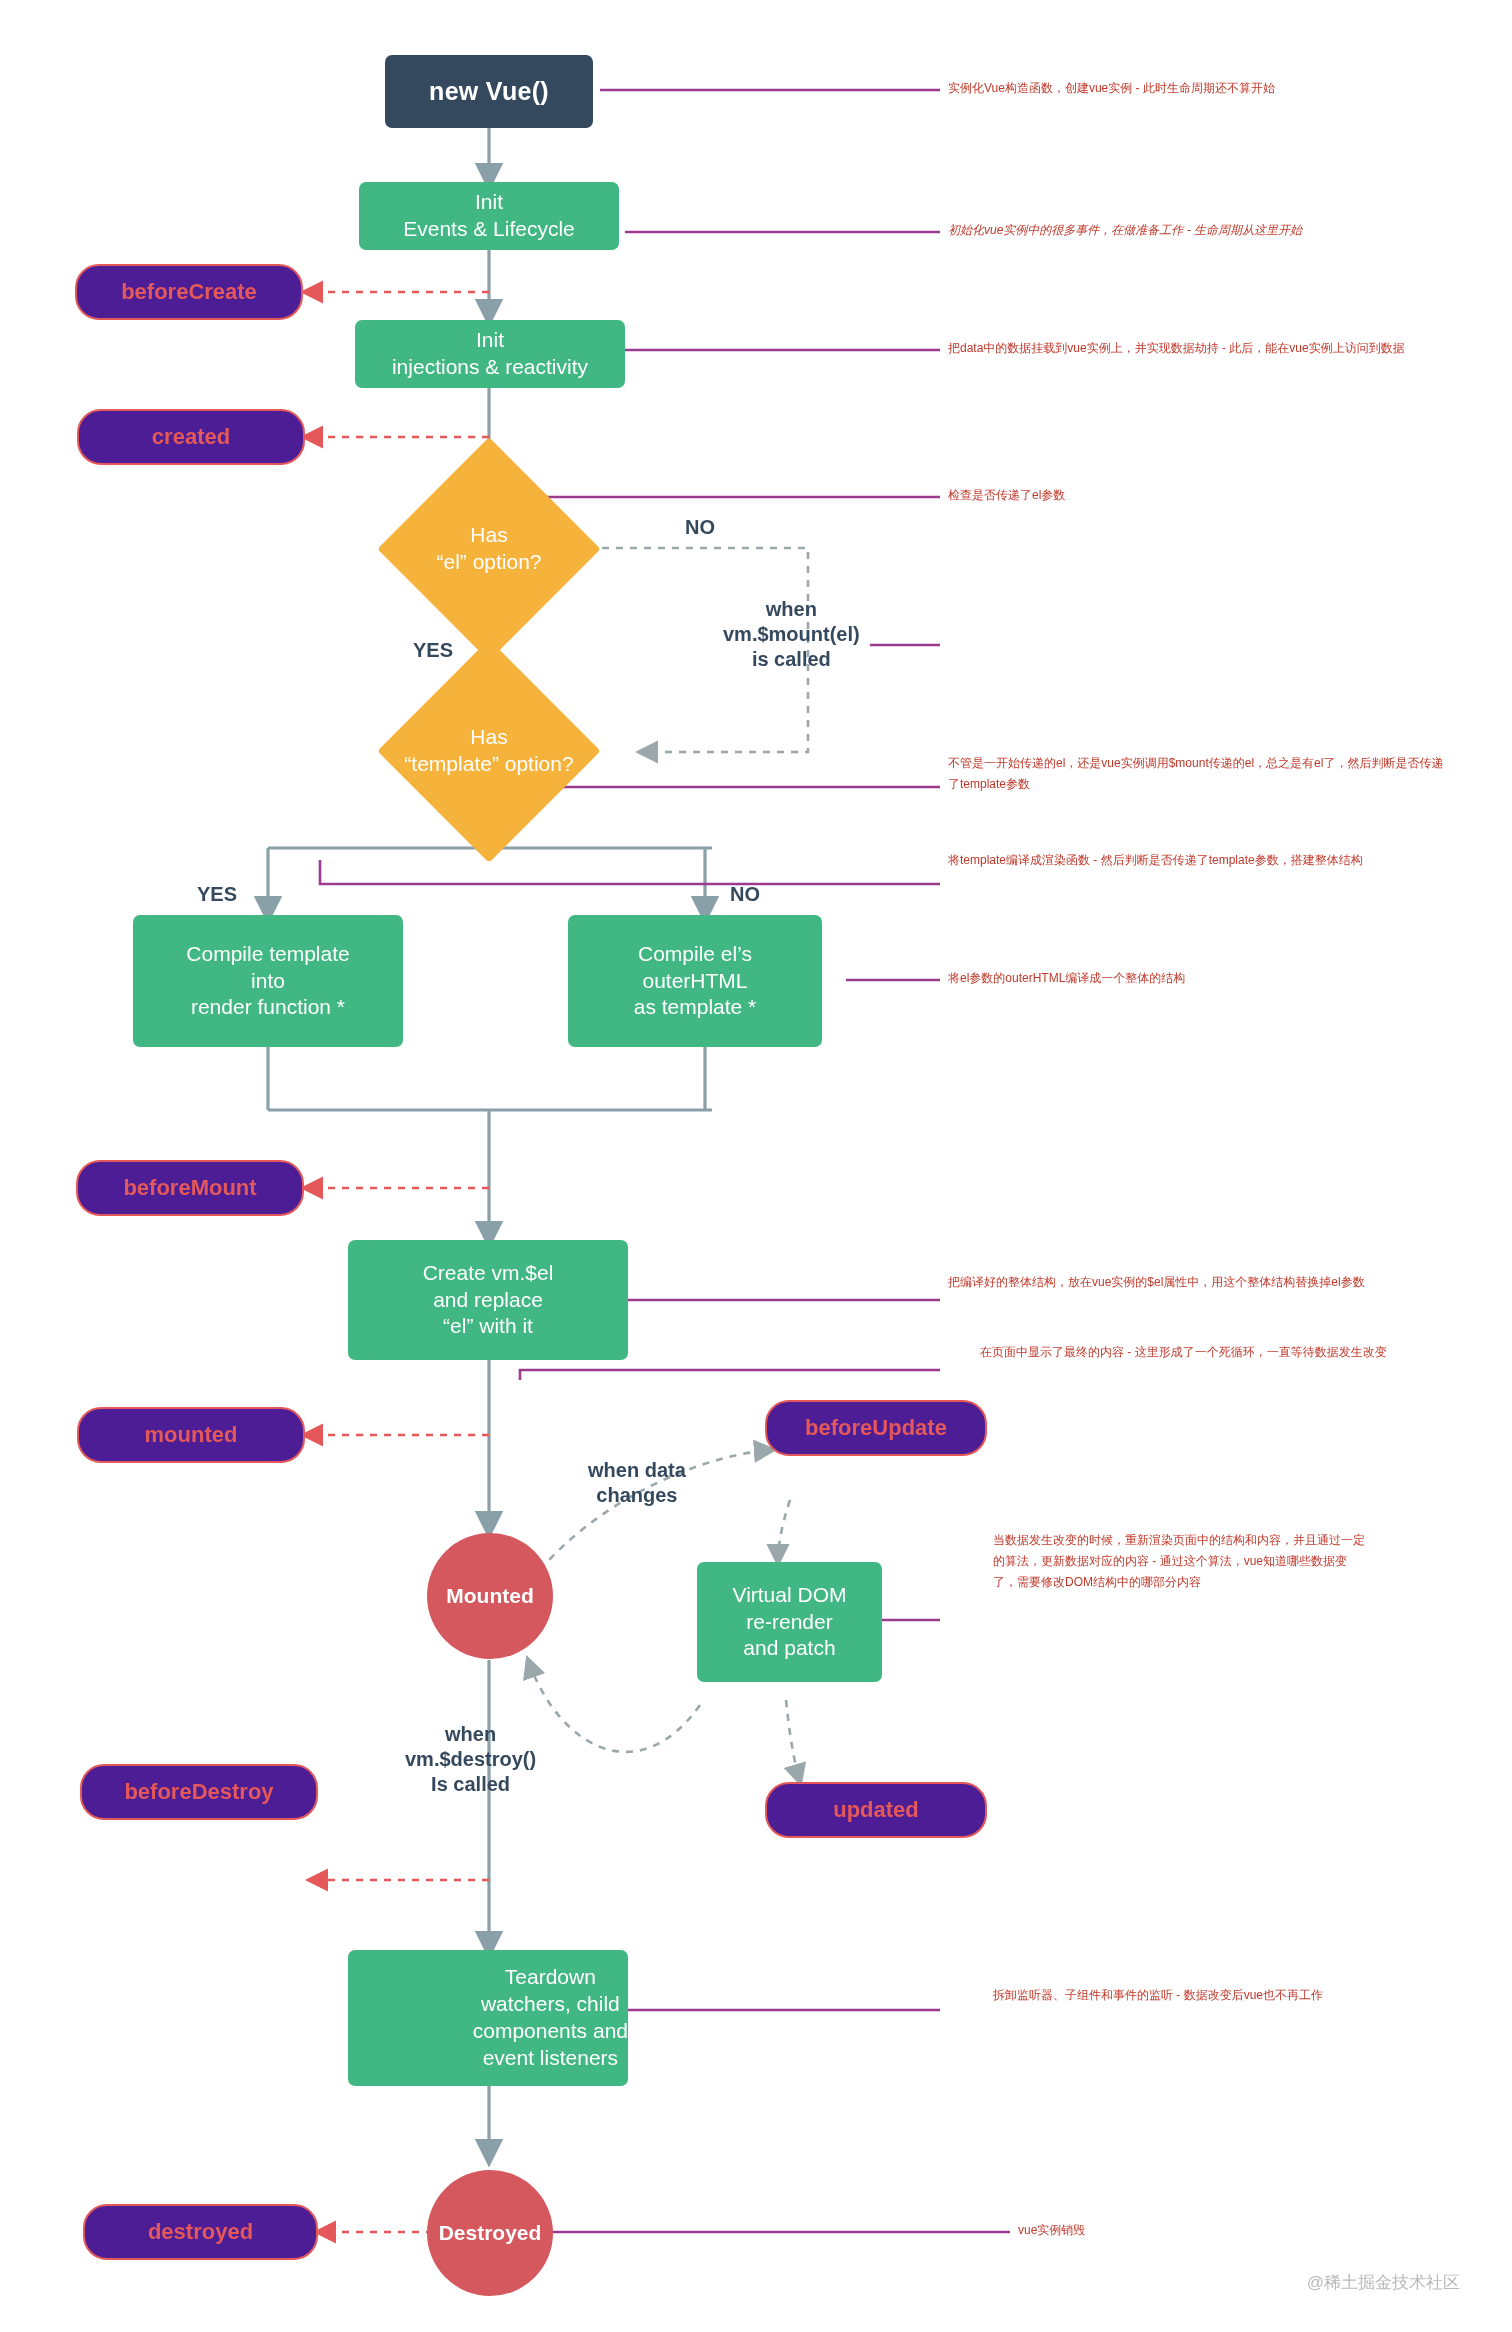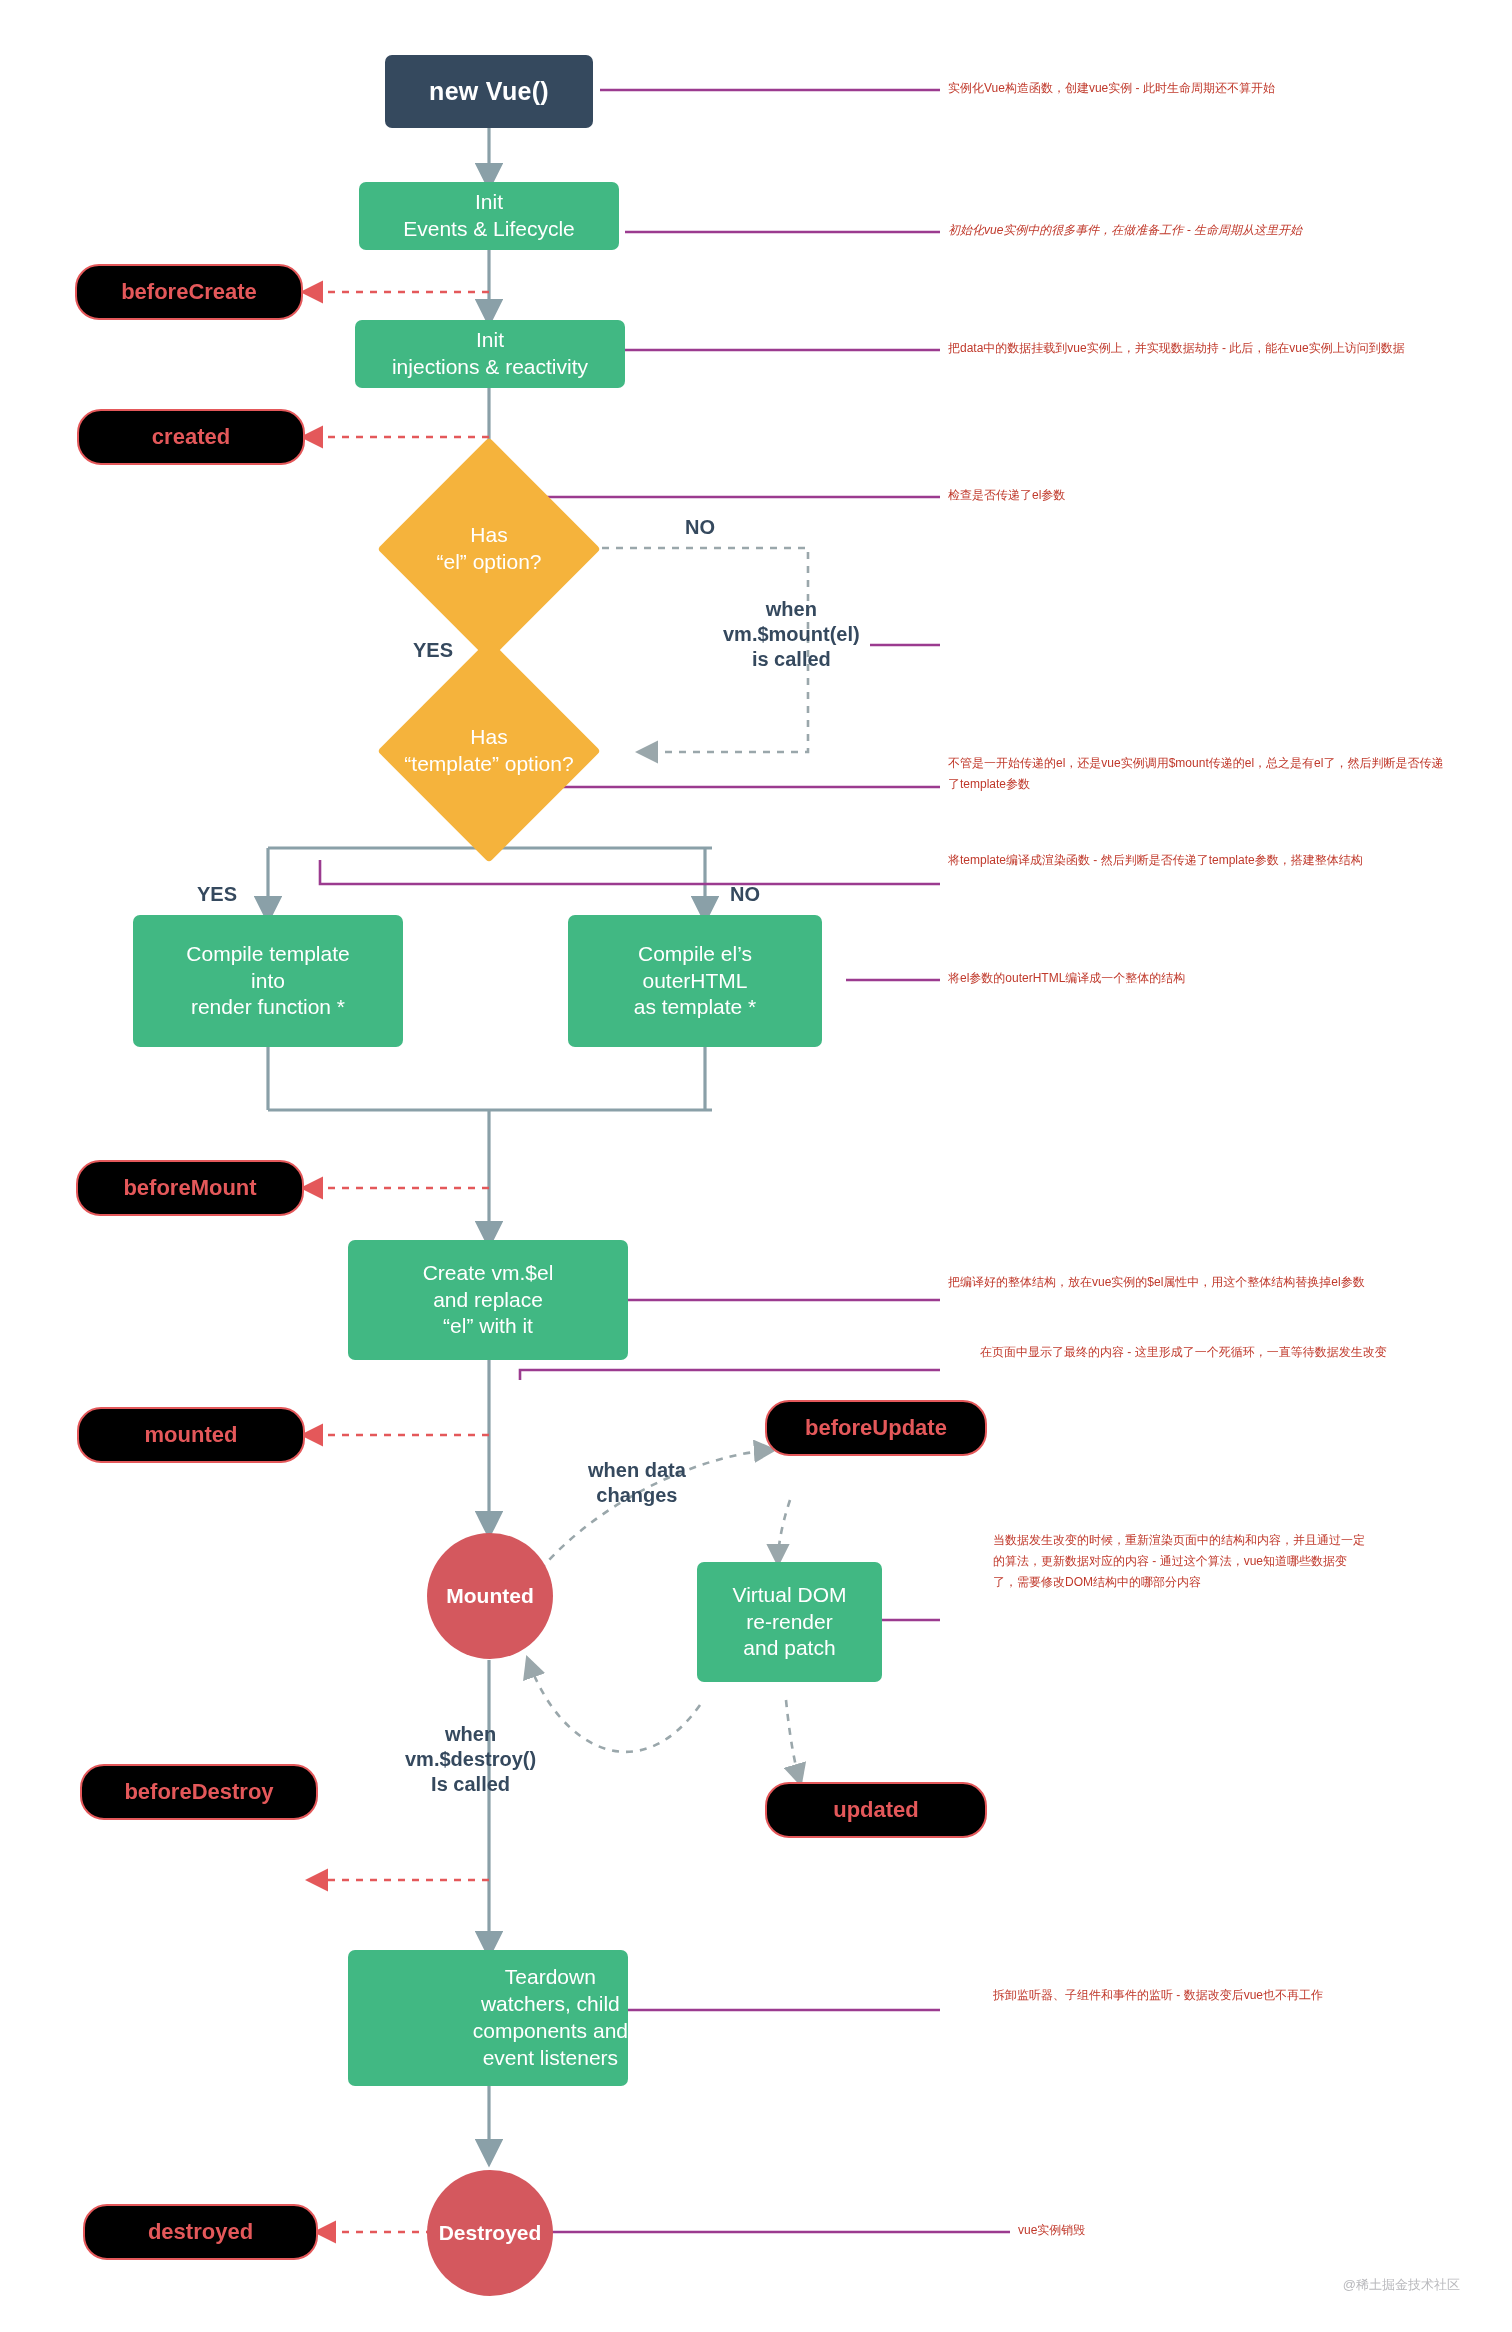--- a/index.html
+++ b/index.html
@@ -2,28 +2,28 @@
 <html><head>
 <meta charset="utf-8">
 <style>
   html,body{margin:0;padding:0;background:#ffffff;}
   body{width:1512px;height:2332px;position:relative;font-family:"Liberation Sans",sans-serif;overflow:hidden;}
   #stage{position:absolute;left:0;top:0;width:1512px;height:2332px;}
   svg#wires{position:absolute;left:0;top:0;width:1512px;height:2332px;pointer-events:none;}
   .node{position:absolute;box-sizing:border-box;display:flex;align-items:center;justify-content:center;text-align:center;}
   .n-dark{background:#35495e;color:#ffffff;border-radius:7px;font-weight:bold;font-size:25px;letter-spacing:.3px;}
   .n-green{background:#41b883;color:#ffffff;border-radius:7px;font-size:21px;line-height:1.28;font-weight:400;}
-  .n-hook{border:2px solid #e4585a;color:#e4585a;background:#000000;border-radius:24px;font-weight:bold;font-size:22px;}
+  .n-hook{border:2px solid #e4585a;color:#e4585a;background:#4c1d95;border-radius:24px;font-weight:bold;font-size:22px;}
   .n-circle{background:#d4585e;color:#ffffff;border-radius:50%;font-weight:bold;font-size:21px;}
   .n-diamond{position:absolute;}
   .n-diamond .dm{position:absolute;left:0;top:0;width:100%;height:100%;background:#f5b33c;transform:rotate(45deg);border-radius:4px;}
   .n-diamond .dlabel{position:absolute;left:0;top:0;width:100%;height:100%;display:flex;align-items:center;justify-content:center;text-align:center;color:#ffffff;font-size:21px;line-height:1.28;z-index:2;}
   .lbl{position:absolute;color:#35495e;font-weight:bold;font-size:20px;line-height:1.25;white-space:pre;}
   .ann{position:absolute;color:#c0392b;font-size:12px;line-height:1.75;width:440px;font-weight:500;}
-  .watermark{position:absolute;right:52px;bottom:38px;color:#b9b9bd;font-size:13px;}
+  .watermark{position:absolute;right:52px;bottom:38px;color:#b9b9bd;font-size:17px;}
 </style>
 </head>
 <body>
 
 <div id="stage">
 
   <svg id="wires" viewBox="0 0 1512 2332">
     <defs>
       <marker id="arrow-gray" markerWidth="9" markerHeight="9" refX="6" refY="4.5" orient="auto">
         <path d="M0,0 L9,4.5 L0,9 z" fill="#8aa0a8"></path>

